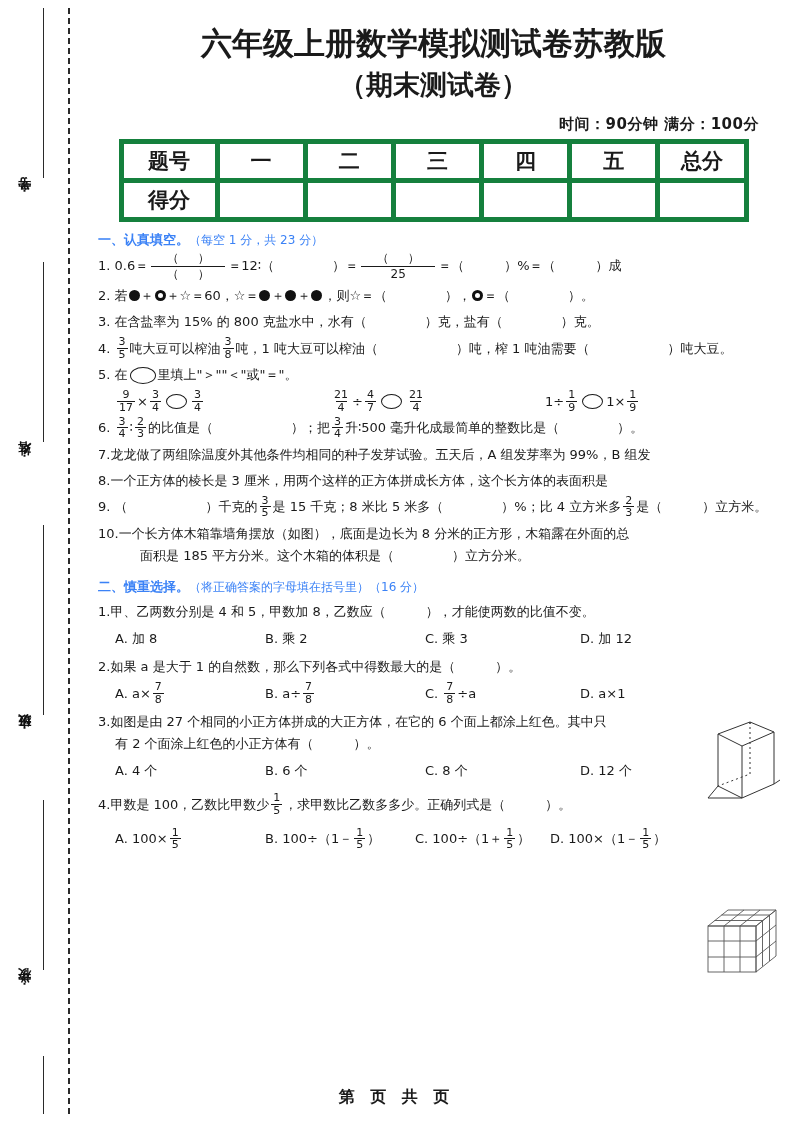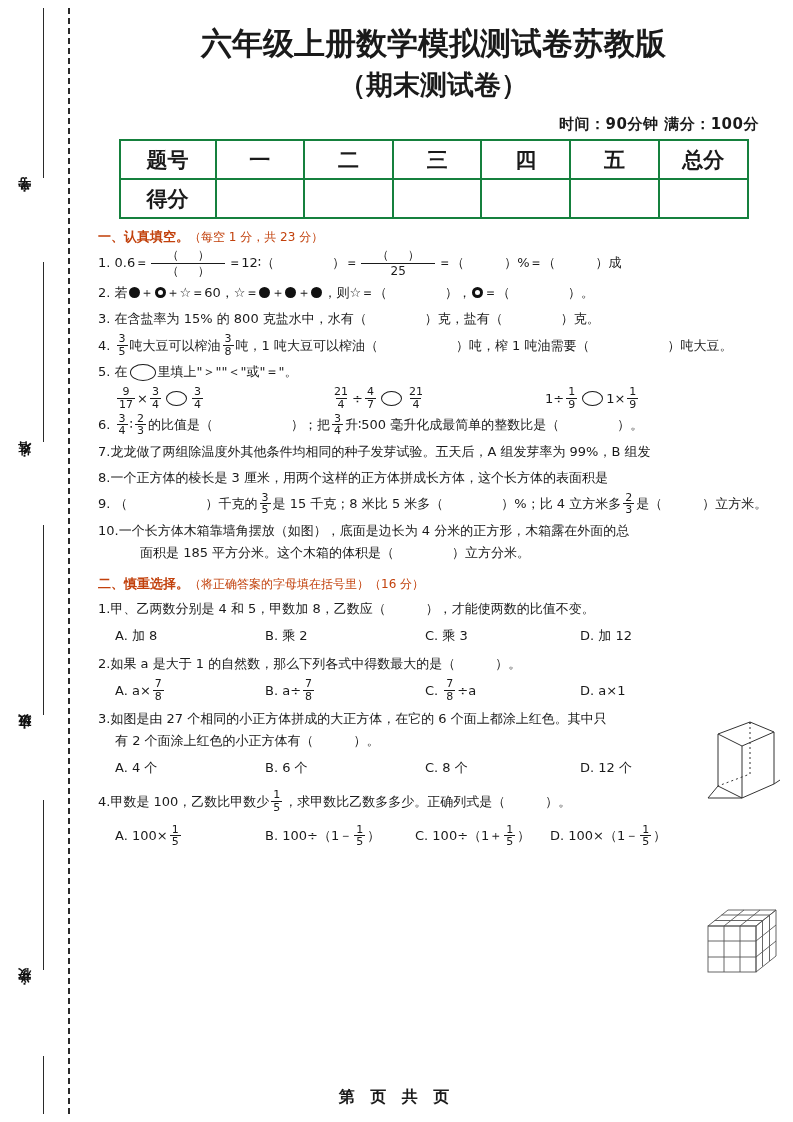--- a/index.html
+++ b/index.html
@@ -61,35 +61,35 @@
   }
 
   
   table.score-table {
     border-collapse: collapse;
     margin: 0 auto;
     width: 630px;
     table-layout: fixed;
   }
   table.score-table td {
-    border: 2px solid #15803d;
+    border: 5px solid #15803d;
     height: 39px;
     text-align: center;
     vertical-align: middle;
     font-size: 21px;
     font-weight: bold;
     margin-left: 11px;
   }
   table.score-table td.lab { width: 96px; }
 
   
   .section-head {
     font-size: 13px; font-weight: bold;
     margin: 9px 0 3px 2px;
-    color: #c2410c;
+    color: #3b82f6;
   }
   .section-head .pts { font-weight: normal; font-size: 12px; }
 
   .q {
     font-size: 13px;
     line-height: 1.95;
     margin: 0 0 1px 2px;
     position: relative;
   }
   .q .num { }
@@ -325,21 +325,21 @@
     <span>（</span><span class="gap-l"></span><span>）千克的</span><span class="frac">
         <span class="num-f">3</span>
         <span class="den">5</span>
       </span><span>是 15 千克；8 米比 5 米多（</span><span class="gap-m"></span><span>）%；比 4 立方米多</span><span class="frac">
         <span class="num-f">2</span>
         <span class="den">3</span>
       </span><span>是（</span><span class="gap-s"></span><span>）立方米。</span>
   </div>
 
   <div class="q" style="padding-right:78px;">
-    <span class="num">10.</span><span>一个长方体木箱靠墙角摆放（如图），底面是边长为 4 分米的正方形，木箱露在外面的总</span>
+    <span class="num">10.</span><span>一个长方体木箱靠墙角摆放（如图），底面是边长为 8 分米的正方形，木箱露在外面的总</span>
   </div>
   <div class="q" style="margin-top:-4px;padding-left:42px;">
     <span>面积是 185 平方分米。这个木箱的体积是（</span><span class="gap-m"></span><span>）立方分米。</span>
   </div>
 
   <div class="section-head" style="">
     <span>二、慎重选择。</span><span class="pts">（将正确答案的字母填在括号里）（16 分）</span>
   </div>
 
   <div class="q">

